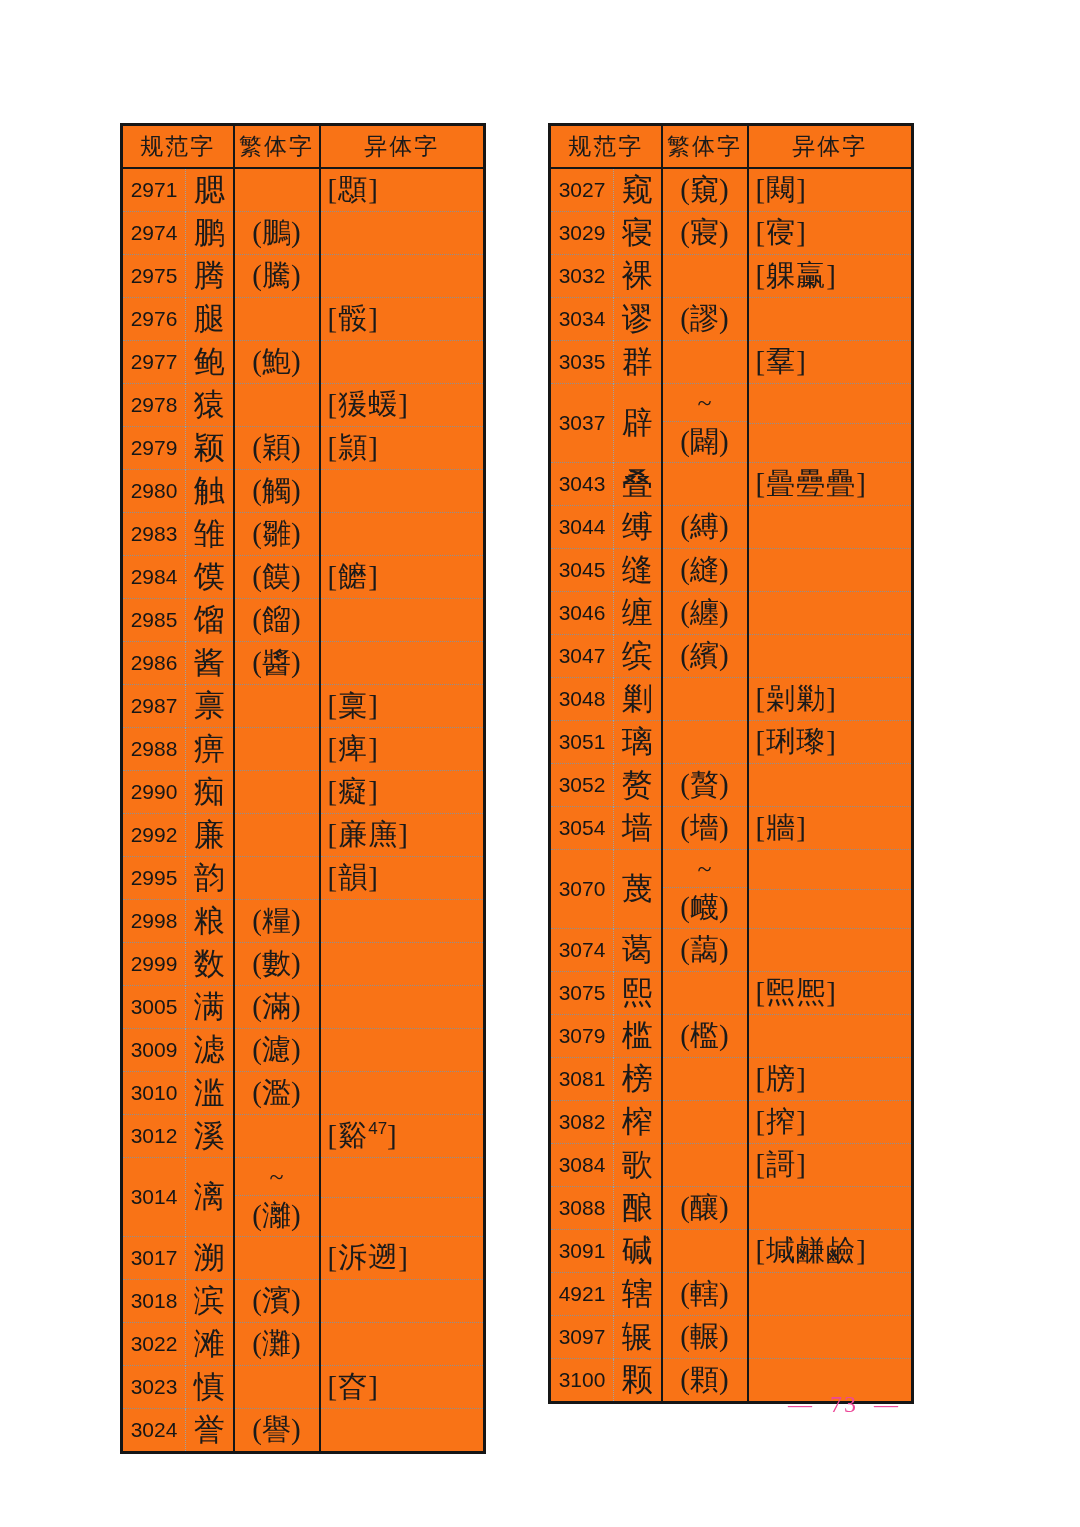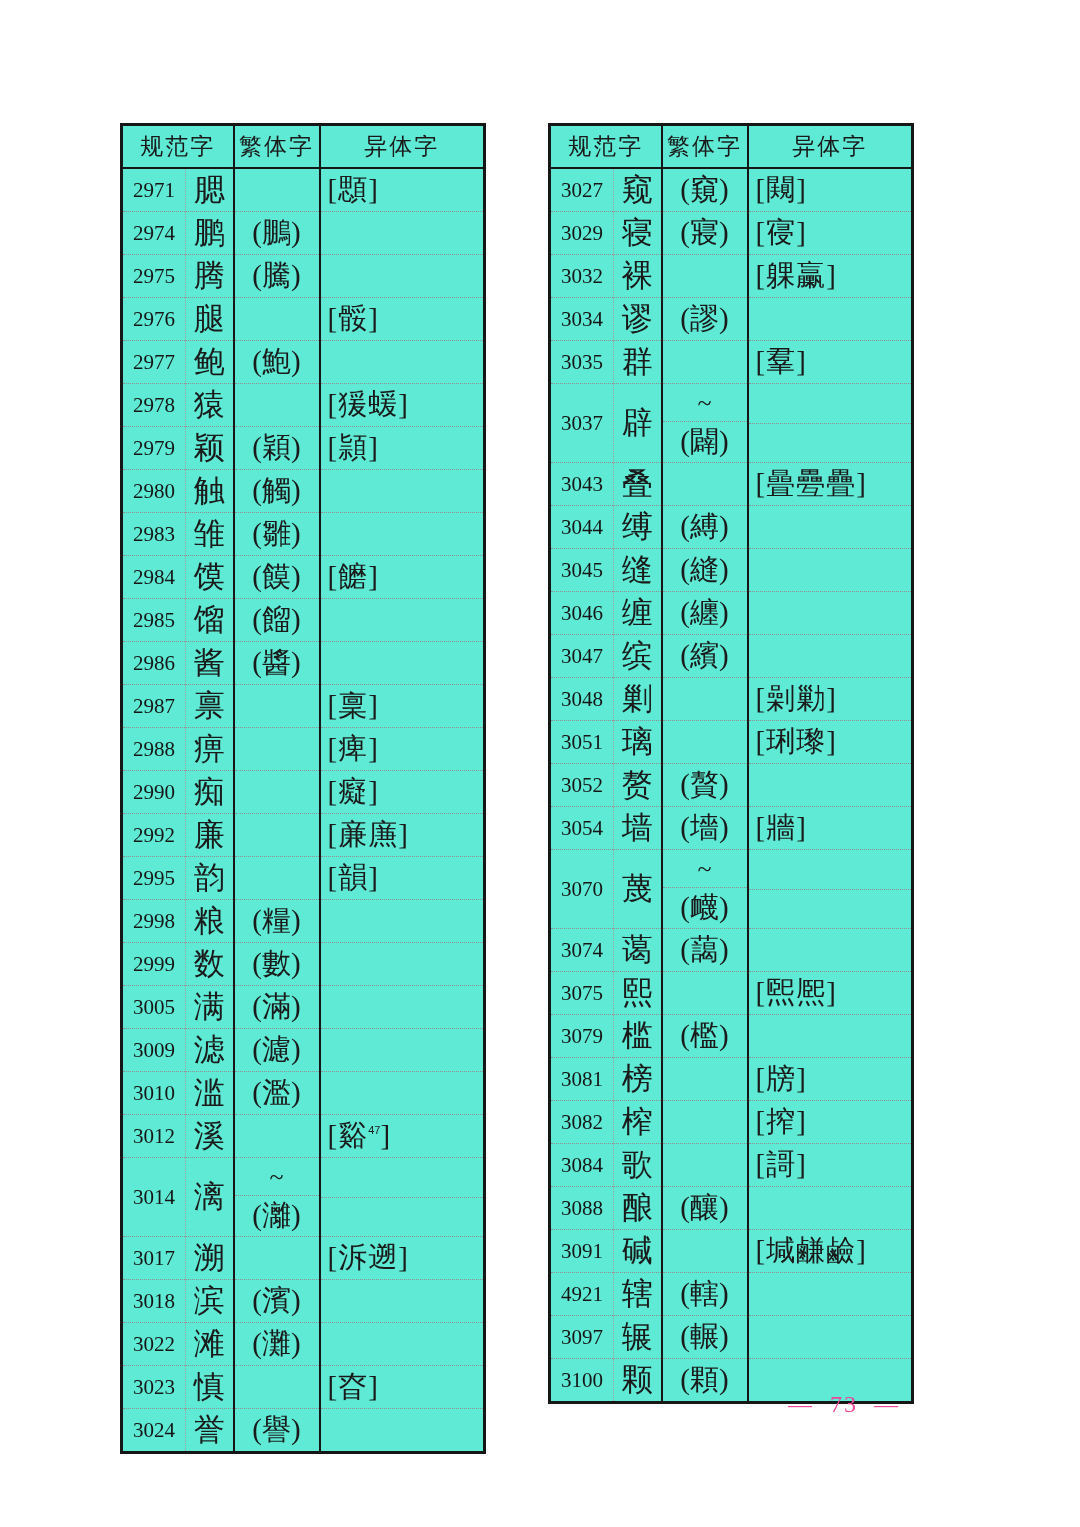--- a/index.html
+++ b/index.html
@@ -13,21 +13,21 @@
   }
   .page{position:absolute;inset:0;}
 
   
   .doc-table{
     position:absolute;
     top:123px;
     border-collapse:collapse;
     table-layout:fixed;
     border:3px solid #161616;
-    background:#5eead4;
+    background:#f97316;
   }
   #tables-root .doc-table:nth-of-type(1){left:120px;}
   #tables-root .doc-table:nth-of-type(2){left:548px;}
 
   .doc-table th{
     height:41px;
     font-weight:400;
     font-size:23px;
     letter-spacing:2px;
     text-align:center;
@@ -43,41 +43,41 @@
   .doc-table tr.row.split{height:78px;}
   .doc-table tr.row + tr.row td{border-top:1px dotted #8f8f8f;}
 
   .doc-table td{
     padding:0;
     vertical-align:middle;
     text-align:center;
     overflow:hidden;
   }
   td.c-num{
-    font-family:Liberation Serif, serif;
+    font-family:Liberation Sans, sans-serif;
     font-size:21px;
     color:#161616;
     border-right:1px dotted #a0a0a0;
   }
   td.c-char{
     font-size:31px;
     border-right:2px solid #161616;
   }
   td.c-trad{
     font-size:29px;
     border-right:2px solid #161616;
   }
   td.c-var{
     font-size:29px;
     text-align:left;
     padding-left:7px;
     letter-spacing:1px;
   }
   td.c-var sup{
-    font-size:11px;
+    font-size:17px;
     font-family:"Liberation Sans", sans-serif;
     letter-spacing:0;
     vertical-align:super;
     line-height:0;
   }
 
   
   td.split-cell{padding:0;}
   .stack{
     display:flex;flex-direction:column;

